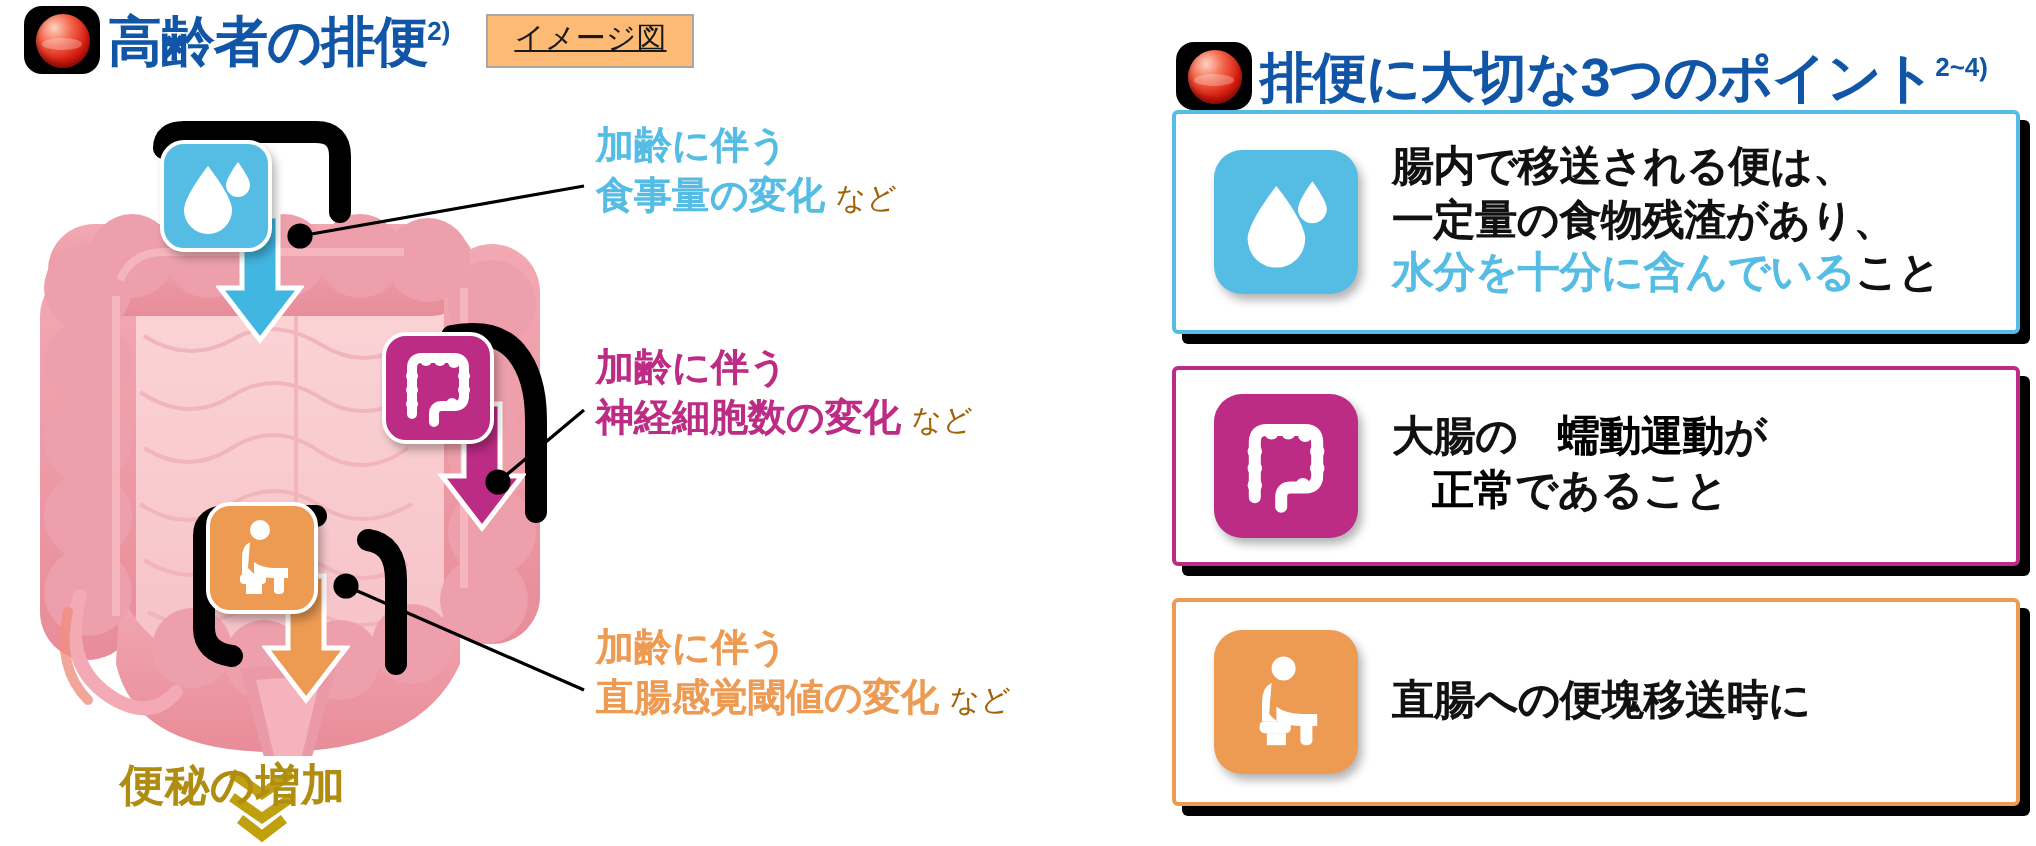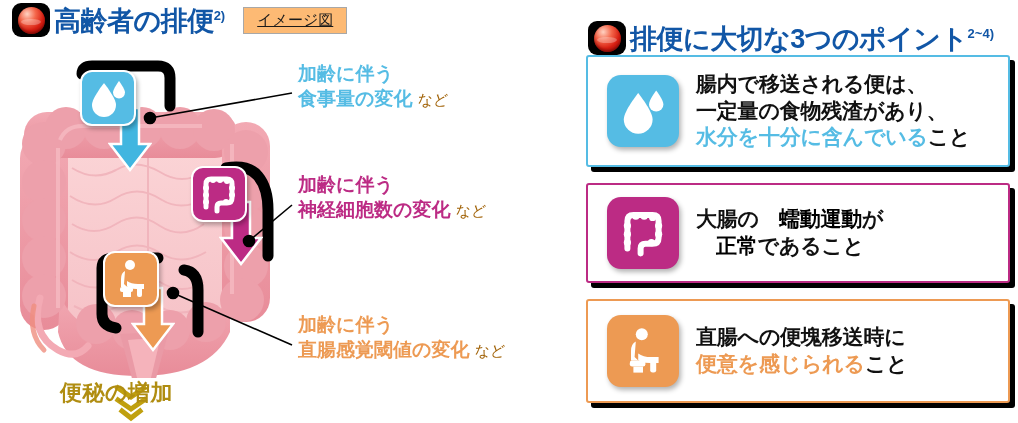--- a/index.html
+++ b/index.html
@@ -453,15 +453,14 @@
     <svg width="44" height="48" viewBox="0 0 36 40">
       <circle cx="17" cy="6" r="5" fill="#ffffff"></circle>
       <path d="M12 12 q-4 2 -4 8 v8 h6 v-6 q4 3 11 3 h6 v5 h-7 q-9 0 -13 -5 z" fill="#ffffff"></path>
       <rect x="7" y="28" width="13" height="5" rx="2" fill="#ffffff"></rect>
       <rect x="10" y="33" width="8" height="5" fill="#ffffff"></rect>
       <rect x="24" y="25" width="5" height="13" rx="2" fill="#ffffff"></rect>
     </svg>
   </div>
   <div class="card-text">
     <div>直腸への便塊移送時に</div>
-    <div><span class="hl-orange">便意を感じられる</span><span>こと</span></div>
   </div>
 </div>
 
 </body></html>

